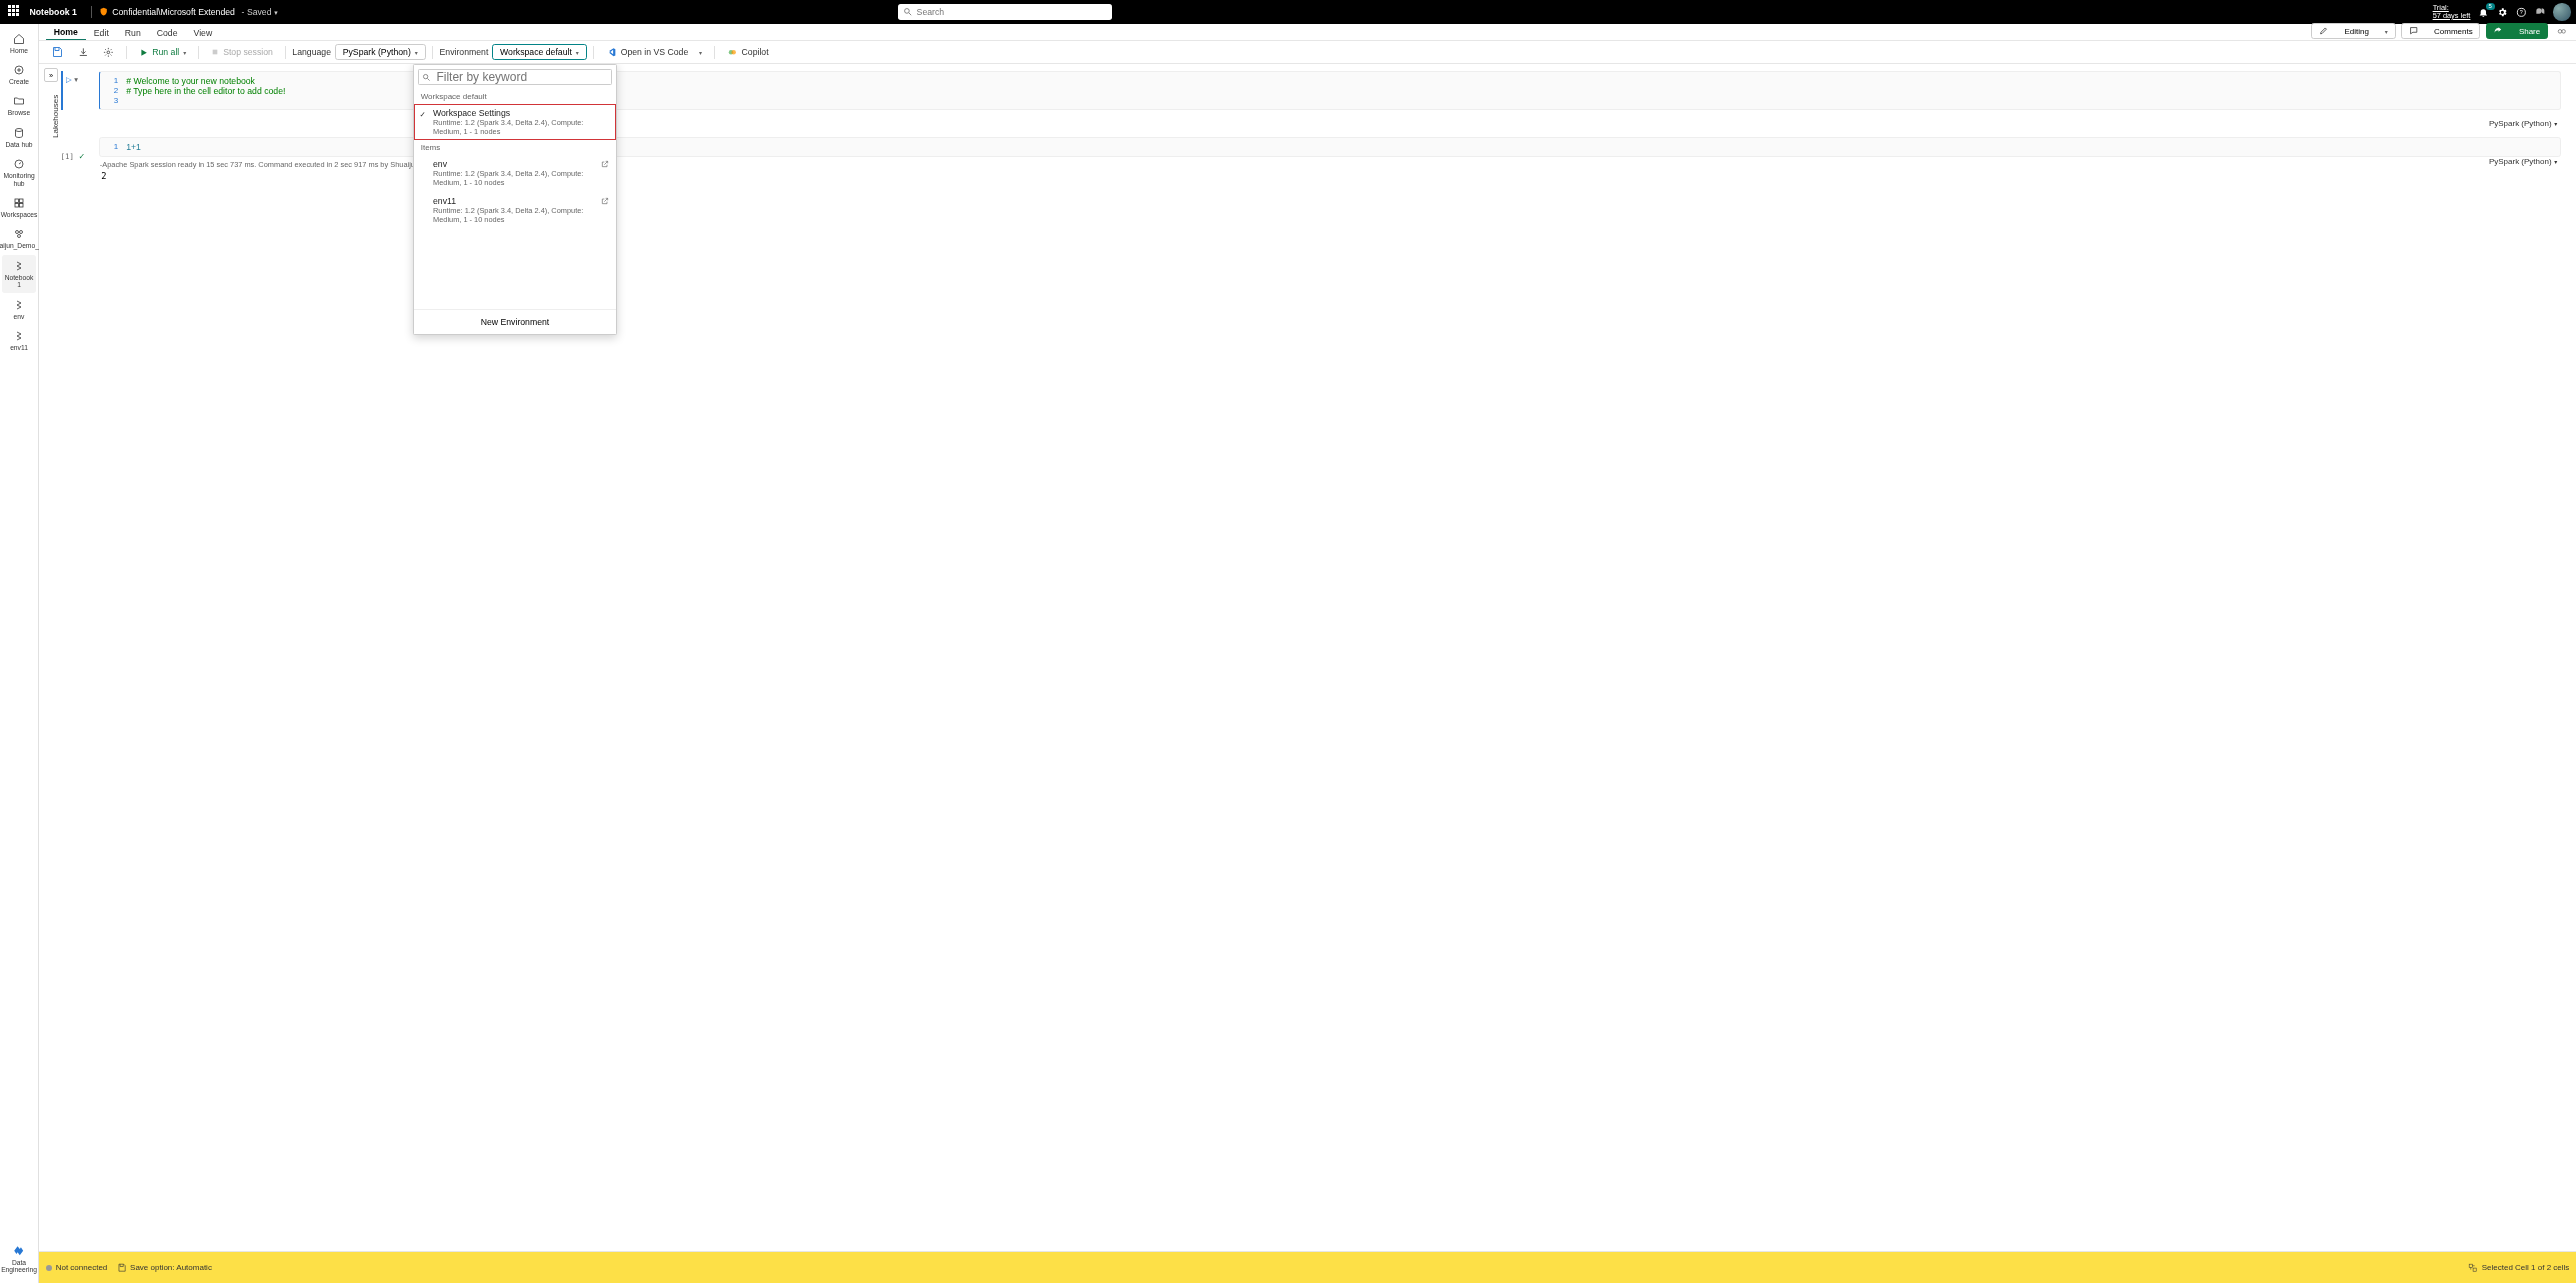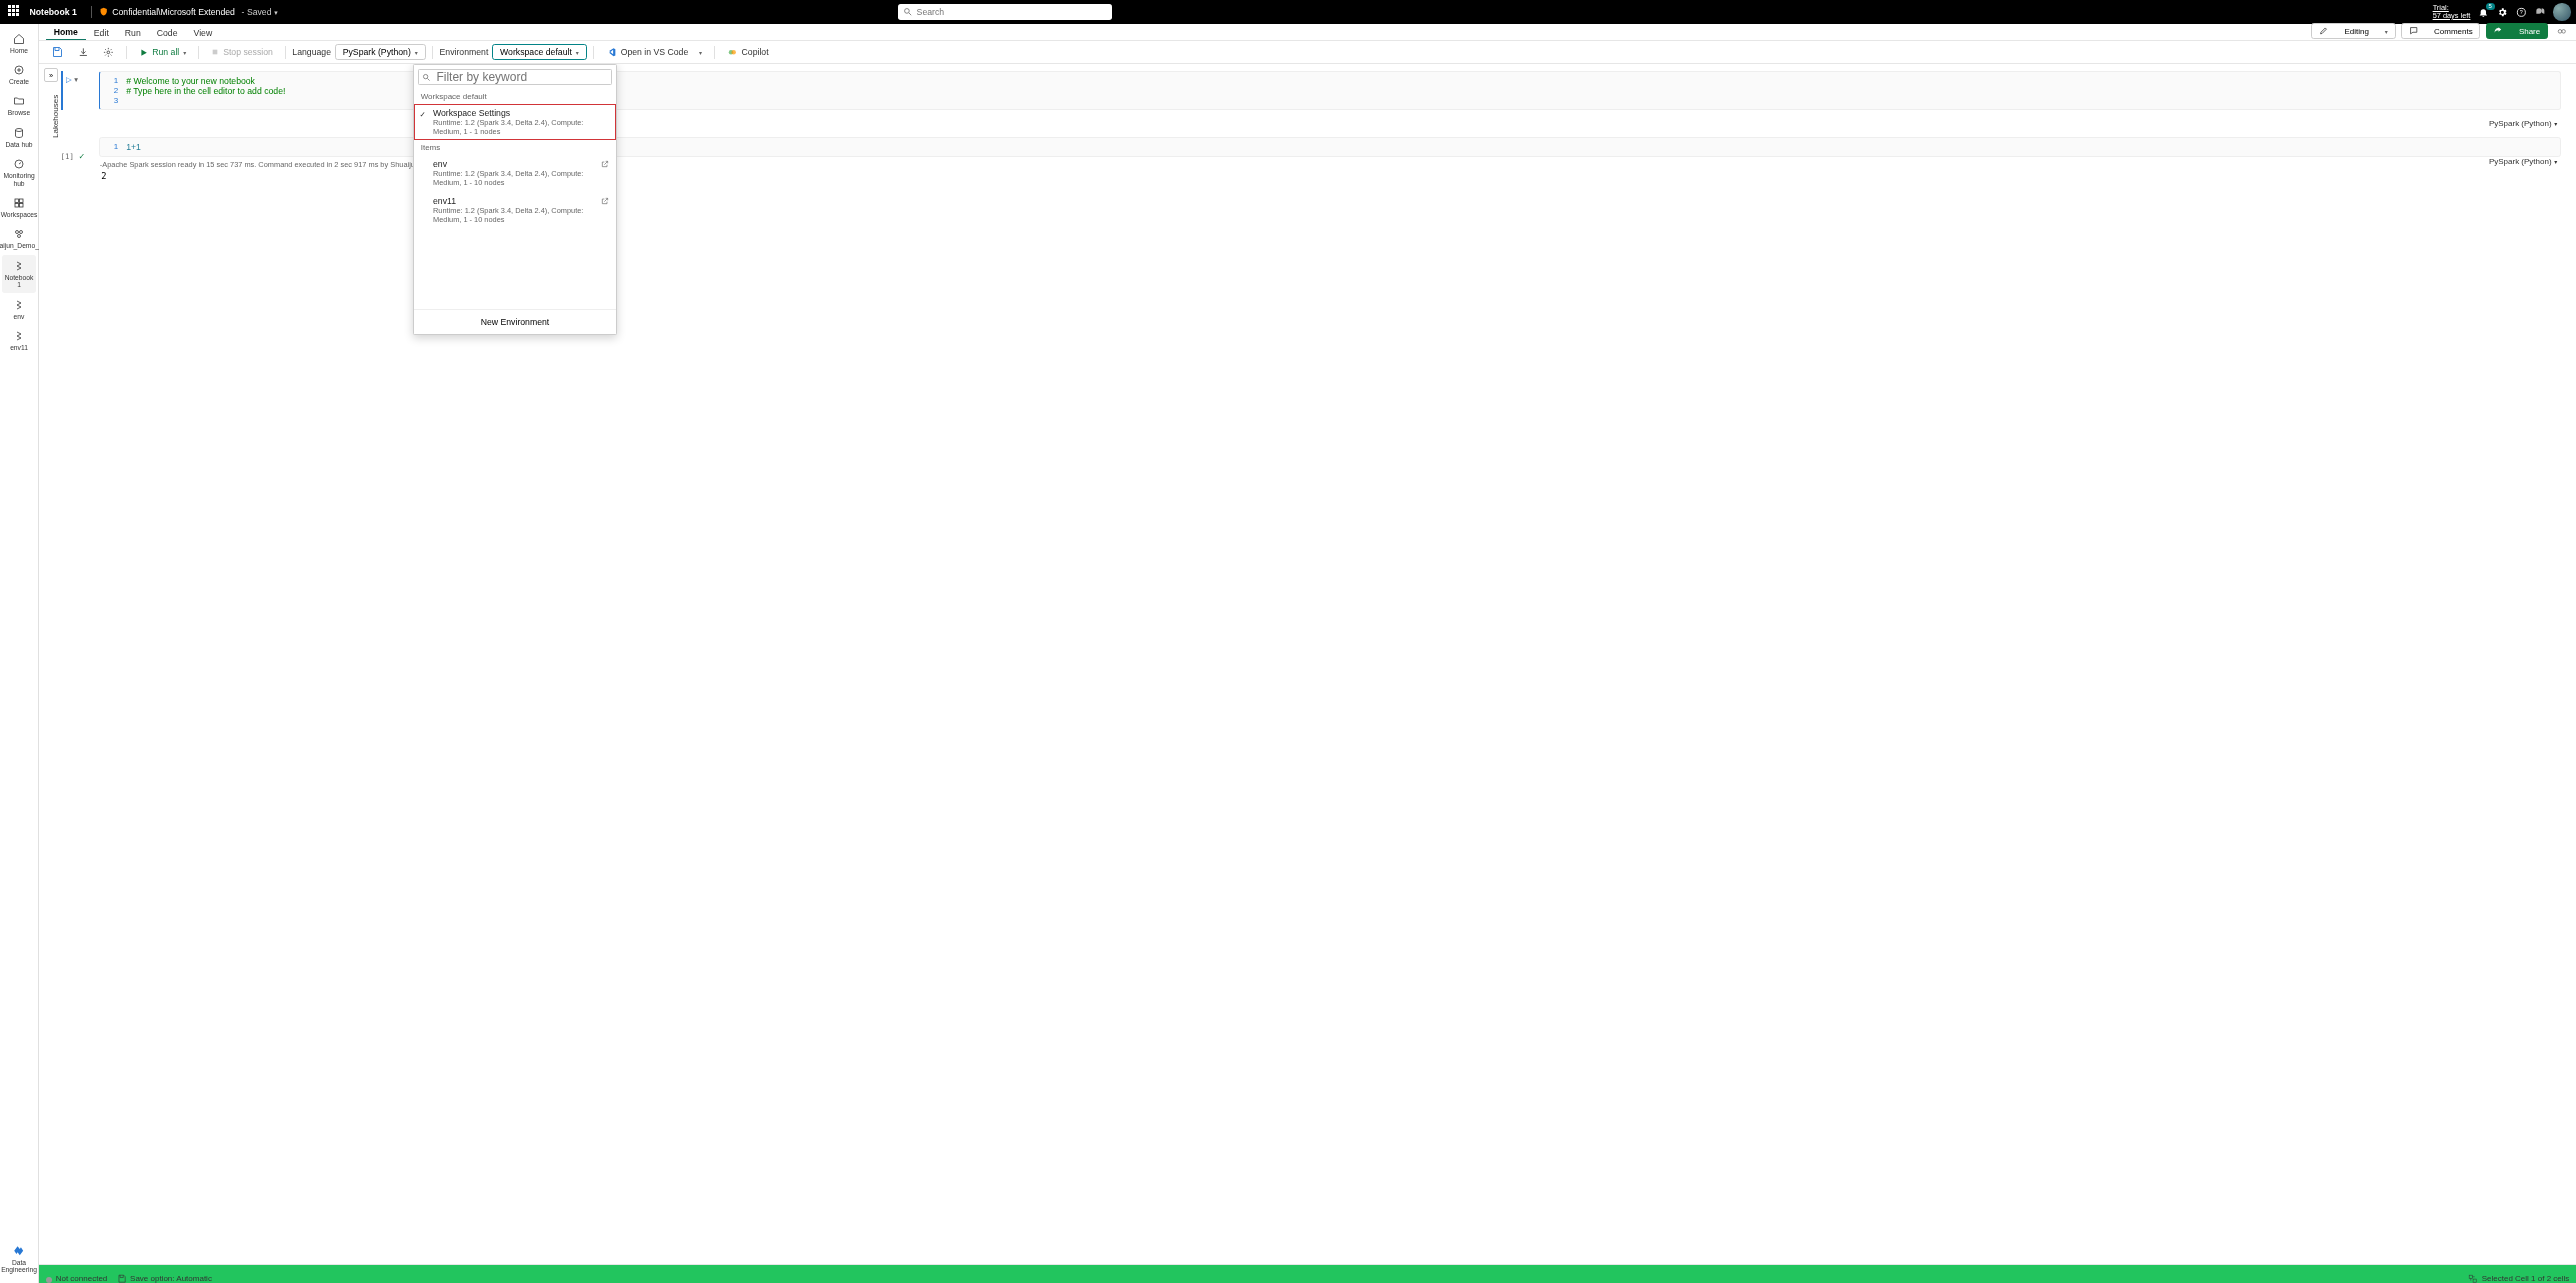--- a/index.html
+++ b/index.html
@@ -98,21 +98,21 @@
 .envpop .grouplbl { padding: 2.7px 6.7px; font-size: 8px; color: #666; }
 .envpop .item { padding: 4px 6.7px 4px 19px; position: relative; cursor: pointer; }
 .envpop .item .chk { position: absolute; left: 5.4px; top: 6.7px; font-size: 7.4px; color: #333; }
 .envpop .item .open { position: absolute; right: 6.7px; top: 5.4px; color: #666; font-size: 8px; cursor: pointer; }
 .envpop .item .ttl { font-size: 8.7px; color: #222; }
 .envpop .item .sub { font-size: 7.4px; color: #666; line-height: 8.7px; margin-top: 1.3px; }
 .envpop .item.highlight { outline: 1.3px solid #d13438; outline-offset: -1.3px; }
 .envpop .newenv { text-align: center; padding: 6.7px; border-top: 0.7px solid #eee; font-size: 8.7px; cursor: pointer; margin-top: 81px; }
 
 
-.statusbar { position: absolute; left: 39px; right: 0; bottom: 0; height: 19px; background: #22c55e; border-top: 0.7px solid #e6e6e6; display: flex; align-items: flex-end; font-size: 8px; padding: 0 6.7px; color: #333; }
+.statusbar { position: absolute; left: 39px; right: 0; bottom: 0; height: 32px; background: #fde047; border-top: 0.7px solid #e6e6e6; display: flex; align-items: center; font-size: 8px; padding: 0 6.7px; color: #333; }
 .statusbar .dot { width: 6px; height: 6px; border-radius: 50%; background: #999; margin-right: 4px; }
 .statusbar .saveopt { margin-left: 9.4px; display: flex; align-items: center; gap: 4px; }
 .statusbar .right { margin-left: auto; display: flex; align-items: center; gap: 4px; }
 
 svg { display: block; }
 </style>
 </head>
 <body>
 
 <div class="topbar">

